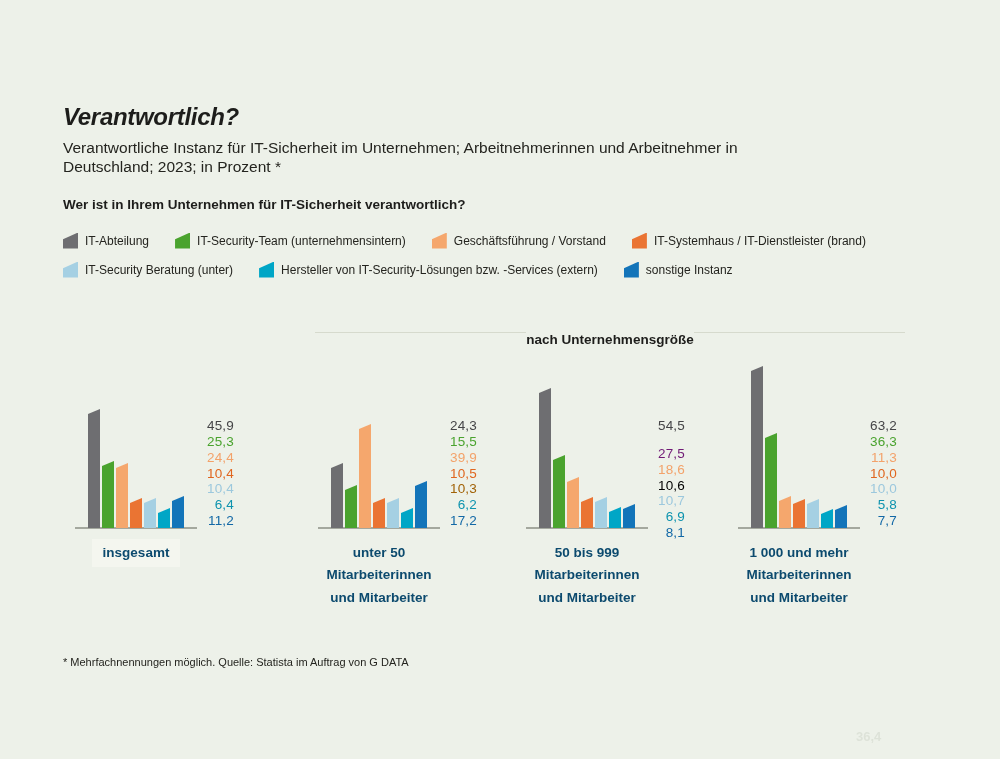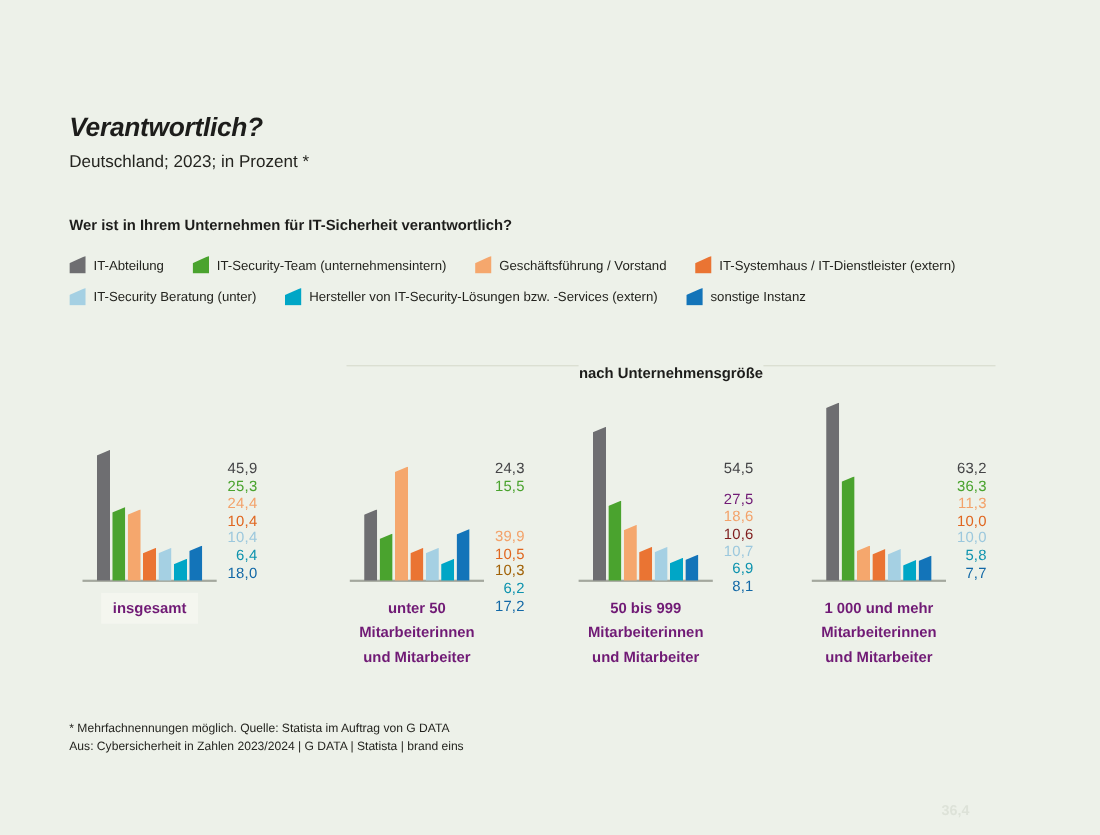--- a/index.html
+++ b/index.html
@@ -34,37 +34,38 @@
   #section-header .hdr-text{font-size:13.5px;font-weight:bold;color:#1d1d1b;white-space:nowrap}
   .baseline{position:absolute;top:527px;height:2px;background:#a4a89e}
   .bar{position:absolute}
   .value-col{
     position:absolute;top:418px;width:60px;text-align:right;
     font-size:13.5px;font-weight:normal;letter-spacing:0.2px;
   }
   .value-col .value-row{height:15.85px;line-height:15.8px}
   .group-label{
     position:absolute;top:542px;width:190px;text-align:center;
-    font-size:13.5px;font-weight:bold;line-height:22.4px;color:#701a75;
+    font-size:13.5px;font-weight:bold;line-height:22.4px;color:#0c4a6e;
   }
   .group-label.single{top:539px}
   .insgesamt-box{background:#f4f6ef;padding:3px 11px;display:inline-block}
   #footnote{
     left:63px;top:654px;font-size:11px;line-height:16.5px;color:#24241f;
   }
   #ghost-value{
     left:856px;top:729px;font-size:13px;font-weight:bold;color:#97a18f;opacity:0.18;
   }
 </style>
 </head>
 <body>
 
 <div id="page-title" class="abs">Verantwortlich?</div>
 
 <div id="subtitle" class="abs">
+  <div>Verantwortliche Instanz für IT-Sicherheit im Unternehmen; Arbeitnehmerinnen und Arbeitnehmer in</div>
   <div>Deutschland; 2023; in Prozent *</div>
 </div>
 
 <div id="question" class="abs">Wer ist in Ihrem Unternehmen für IT-Sicherheit verantwortlich?</div>
 
 <div id="legend" class="abs">
   <div class="legend-row" id="legend-row-0">
       <div class="legend-item">
         <div class="legend-marker" style="background: rgb(110, 110, 113);"></div>
         <div>IT-Abteilung</div>
@@ -72,21 +73,21 @@
       <div class="legend-item">
         <div class="legend-marker" style="background: rgb(74, 163, 46);"></div>
         <div>IT-Security-Team (unternehmensintern)</div>
       </div>
       <div class="legend-item">
         <div class="legend-marker" style="background: rgb(245, 167, 109);"></div>
         <div>Geschäftsführung / Vorstand</div>
       </div>
       <div class="legend-item">
         <div class="legend-marker" style="background: rgb(234, 116, 51);"></div>
-        <div>IT-Systemhaus / IT-Dienstleister (extern)</div>
+        <div>IT-Systemhaus / IT-Dienstleister (brand)</div>
       </div>
     </div>
   <div class="legend-row" id="legend-row-1">
       <div class="legend-item">
         <div class="legend-marker" style="background: rgb(165, 208, 227);"></div>
         <div>IT-Security Beratung (unter)</div>
       </div>
       <div class="legend-item">
         <div class="legend-marker" style="background: rgb(0, 166, 198);"></div>
         <div>Hersteller von IT-Security-Lösungen bzw. -Services (extern)</div>
@@ -113,35 +114,35 @@
     <div class="bar" style="left: 144px; top: 498px; width: 12px; height: 30px; background: rgb(165, 208, 227); clip-path: polygon(0px 5px, 100% 0px, 100% 100%, 0px 100%);"></div>
     <div class="bar" style="left: 158px; top: 508px; width: 12px; height: 20px; background: rgb(0, 166, 198); clip-path: polygon(0px 5px, 100% 0px, 100% 100%, 0px 100%);"></div>
     <div class="bar" style="left: 172px; top: 496px; width: 12px; height: 32px; background: rgb(19, 116, 185); clip-path: polygon(0px 5px, 100% 0px, 100% 100%, 0px 100%);"></div>
     <div class="value-col" style="left: 174px;">
       <div class="value-row" style="color: rgb(69, 69, 71);">45,9</div>
       <div class="value-row" style="color: rgb(74, 163, 46);">25,3</div>
       <div class="value-row" style="color: rgb(243, 162, 106);">24,4</div>
       <div class="value-row" style="color: rgb(224, 102, 31);">10,4</div>
       <div class="value-row" style="color: rgb(156, 200, 221);">10,4</div>
       <div class="value-row" style="color: rgb(13, 147, 174);">6,4</div>
-      <div class="value-row" style="color: rgb(18, 104, 166);">18,0</div>
+      <div class="value-row" style="color: rgb(18, 104, 166);">11,2</div>
     </div>
     <div class="group-label single" style="left: 41px;"><span class="insgesamt-box">insgesamt</span></div>
     <div class="baseline" style="left: 318px; width: 122px;"></div>
     <div class="bar" style="left: 331px; top: 463px; width: 12px; height: 65px; background: rgb(110, 110, 113); clip-path: polygon(0px 5px, 100% 0px, 100% 100%, 0px 100%);"></div>
     <div class="bar" style="left: 345px; top: 485px; width: 12px; height: 43px; background: rgb(74, 163, 46); clip-path: polygon(0px 5px, 100% 0px, 100% 100%, 0px 100%);"></div>
     <div class="bar" style="left: 359px; top: 424px; width: 12px; height: 104px; background: rgb(245, 167, 109); clip-path: polygon(0px 5px, 100% 0px, 100% 100%, 0px 100%);"></div>
     <div class="bar" style="left: 373px; top: 498px; width: 12px; height: 30px; background: rgb(234, 116, 51); clip-path: polygon(0px 5px, 100% 0px, 100% 100%, 0px 100%);"></div>
     <div class="bar" style="left: 387px; top: 498px; width: 12px; height: 30px; background: rgb(165, 208, 227); clip-path: polygon(0px 5px, 100% 0px, 100% 100%, 0px 100%);"></div>
     <div class="bar" style="left: 401px; top: 508px; width: 12px; height: 20px; background: rgb(0, 166, 198); clip-path: polygon(0px 5px, 100% 0px, 100% 100%, 0px 100%);"></div>
     <div class="bar" style="left: 415px; top: 481px; width: 12px; height: 47px; background: rgb(19, 116, 185); clip-path: polygon(0px 5px, 100% 0px, 100% 100%, 0px 100%);"></div>
     <div class="value-col" style="left: 417px;">
       <div class="value-row" style="color: rgb(69, 69, 71);">24,3</div>
       <div class="value-row" style="color: rgb(74, 163, 46);">15,5</div>
-      <div class="value-row" style="color: rgb(243, 162, 106); margin-top: 30px;">39,9</div>
+      <div class="value-row" style="color: rgb(243, 162, 106);">39,9</div>
       <div class="value-row" style="color: rgb(224, 102, 31);">10,5</div>
       <div class="value-row" style="color: #a16207;">10,3</div>
       <div class="value-row" style="color: rgb(13, 147, 174);">6,2</div>
       <div class="value-row" style="color: rgb(18, 104, 166);">17,2</div>
     </div>
     <div class="group-label" style="left: 284px;">
       <div>unter 50</div>
       <div>Mitarbeiterinnen</div>
       <div>und Mitarbeiter</div>
     </div>
@@ -150,21 +151,21 @@
     <div class="bar" style="left: 553px; top: 455px; width: 12px; height: 73px; background: rgb(74, 163, 46); clip-path: polygon(0px 5px, 100% 0px, 100% 100%, 0px 100%);"></div>
     <div class="bar" style="left: 567px; top: 477px; width: 12px; height: 51px; background: rgb(245, 167, 109); clip-path: polygon(0px 5px, 100% 0px, 100% 100%, 0px 100%);"></div>
     <div class="bar" style="left: 581px; top: 497px; width: 12px; height: 31px; background: rgb(234, 116, 51); clip-path: polygon(0px 5px, 100% 0px, 100% 100%, 0px 100%);"></div>
     <div class="bar" style="left: 595px; top: 497px; width: 12px; height: 31px; background: rgb(165, 208, 227); clip-path: polygon(0px 5px, 100% 0px, 100% 100%, 0px 100%);"></div>
     <div class="bar" style="left: 609px; top: 507px; width: 12px; height: 21px; background: rgb(0, 166, 198); clip-path: polygon(0px 5px, 100% 0px, 100% 100%, 0px 100%);"></div>
     <div class="bar" style="left: 623px; top: 504px; width: 12px; height: 24px; background: rgb(19, 116, 185); clip-path: polygon(0px 5px, 100% 0px, 100% 100%, 0px 100%);"></div>
     <div class="value-col" style="left: 625px;">
       <div class="value-row" style="color: rgb(69, 69, 71);">54,5</div>
       <div class="value-row" style="color: #701a75; margin-top: 12px;">27,5</div>
       <div class="value-row" style="color: rgb(243, 162, 106);">18,6</div>
-      <div class="value-row" style="color: #7f1d1d;">10,6</div>
+      <div class="value-row" style="color: #000000;">10,6</div>
       <div class="value-row" style="color: rgb(156, 200, 221);">10,7</div>
       <div class="value-row" style="color: rgb(13, 147, 174);">6,9</div>
       <div class="value-row" style="color: rgb(18, 104, 166);">8,1</div>
     </div>
     <div class="group-label" style="left: 492px;">
       <div>50 bis 999</div>
       <div>Mitarbeiterinnen</div>
       <div>und Mitarbeiter</div>
     </div>
     <div class="baseline" style="left: 738px; width: 122px;"></div>
@@ -186,16 +187,15 @@
     </div>
     <div class="group-label" style="left: 704px;">
       <div>1 000 und mehr</div>
       <div>Mitarbeiterinnen</div>
       <div>und Mitarbeiter</div>
     </div>
   </div>
 
 <div id="footnote" class="abs">
   <div>* Mehrfachnennungen möglich. Quelle: Statista im Auftrag von G DATA</div>
-  <div>Aus: Cybersicherheit in Zahlen 2023/2024 | G DATA | Statista | brand eins</div>
 </div>
 
 <div id="ghost-value" class="abs">36,4</div>
 
 </body></html>

